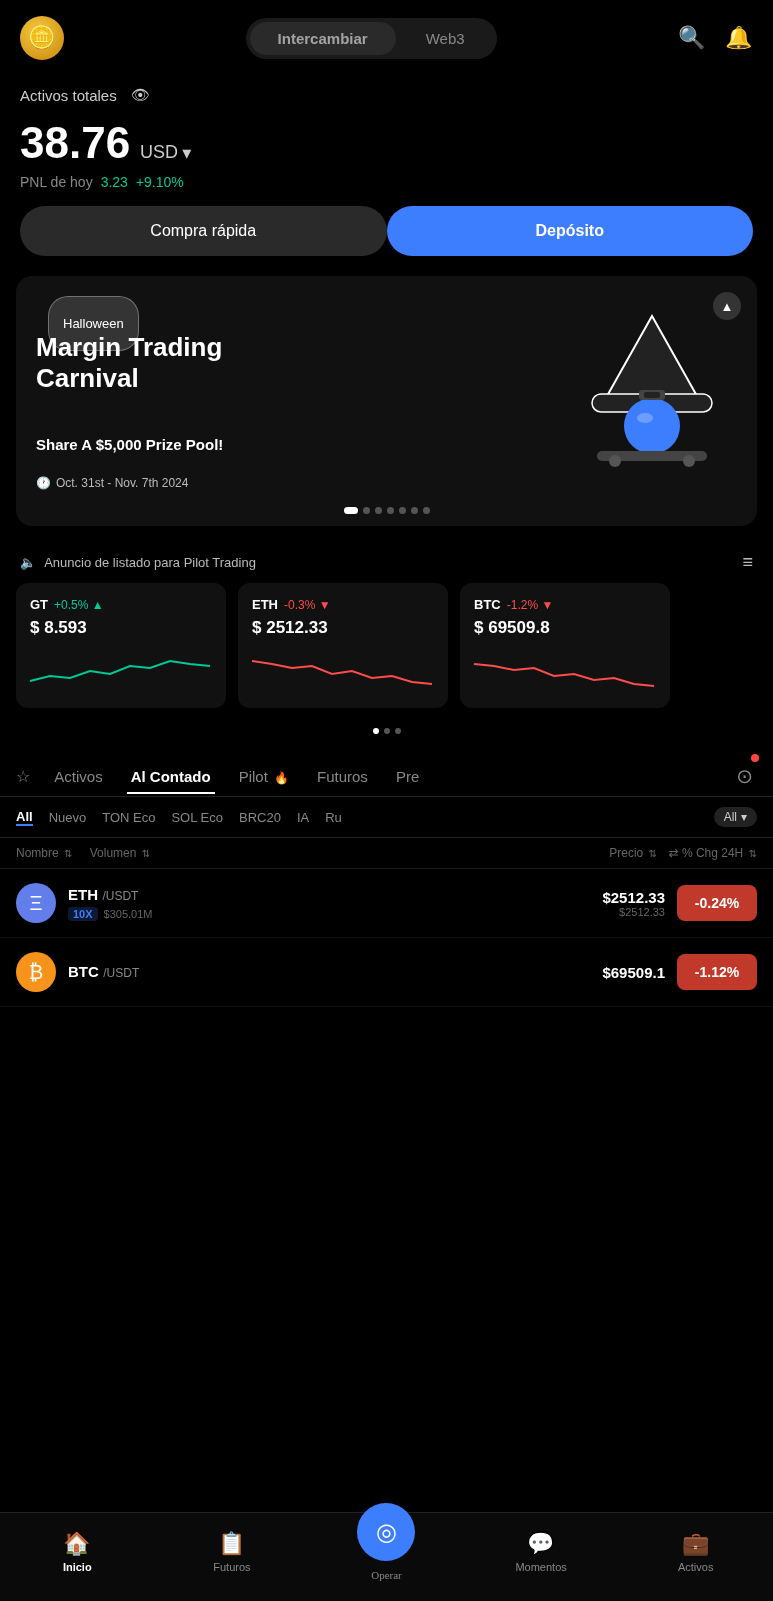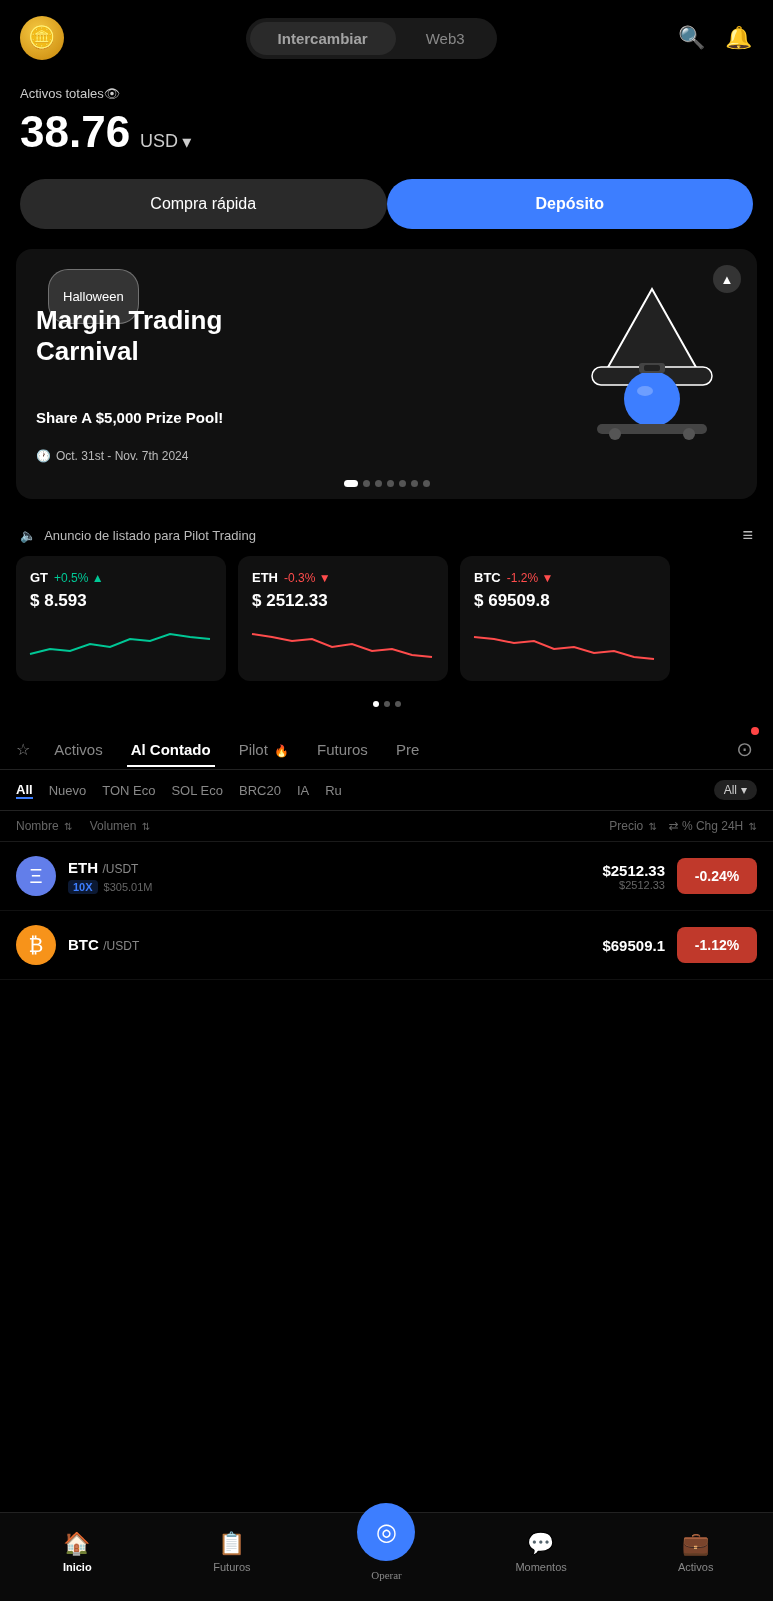--- a/index.html
+++ b/index.html
@@ -59,24 +59,24 @@
       cursor: pointer;
     }
 
     
     .portfolio-section {
       padding: 10px 20px 16px;
     }
     .portfolio-label {
       display: flex;
       align-items: center;
-      gap: 0;
+      gap: 14px;
       color: #ccc;
-      font-size: 13px;
-      margin-bottom: 6px;
+      font-size: 15px;
+      margin-bottom: 14px;
     }
     .portfolio-amount {
       display: flex;
       align-items: baseline;
       gap: 10px;
       margin-bottom: 6px;
     }
     .portfolio-amount-value {
       font-size: 44px;
       font-weight: 700;
@@ -497,20 +497,25 @@
   <div class="portfolio-label">
     <span>Activos totales</span>
     <span>👁</span>
   </div>
   <div class="portfolio-amount">
     <span class="portfolio-amount-value">38.76</span>
     <div class="portfolio-currency">
       <span>USD</span>
       <span>▾</span>
     </div>
+  </div>
+  <div class="pnl-row">
+    <span>PNL de hoy</span>
+    <span class="pnl-positive">3.23</span>
+    <span class="pnl-positive">+9.10%</span>
   </div>
 </div>
 
 <div class="action-buttons">
   <button class="btn-quick-buy">Compra rápida</button>
   <button class="btn-deposit">Depósito</button>
 </div>
 
 <div class="banner-section">
   <div class="banner-tag">Halloween</div>

